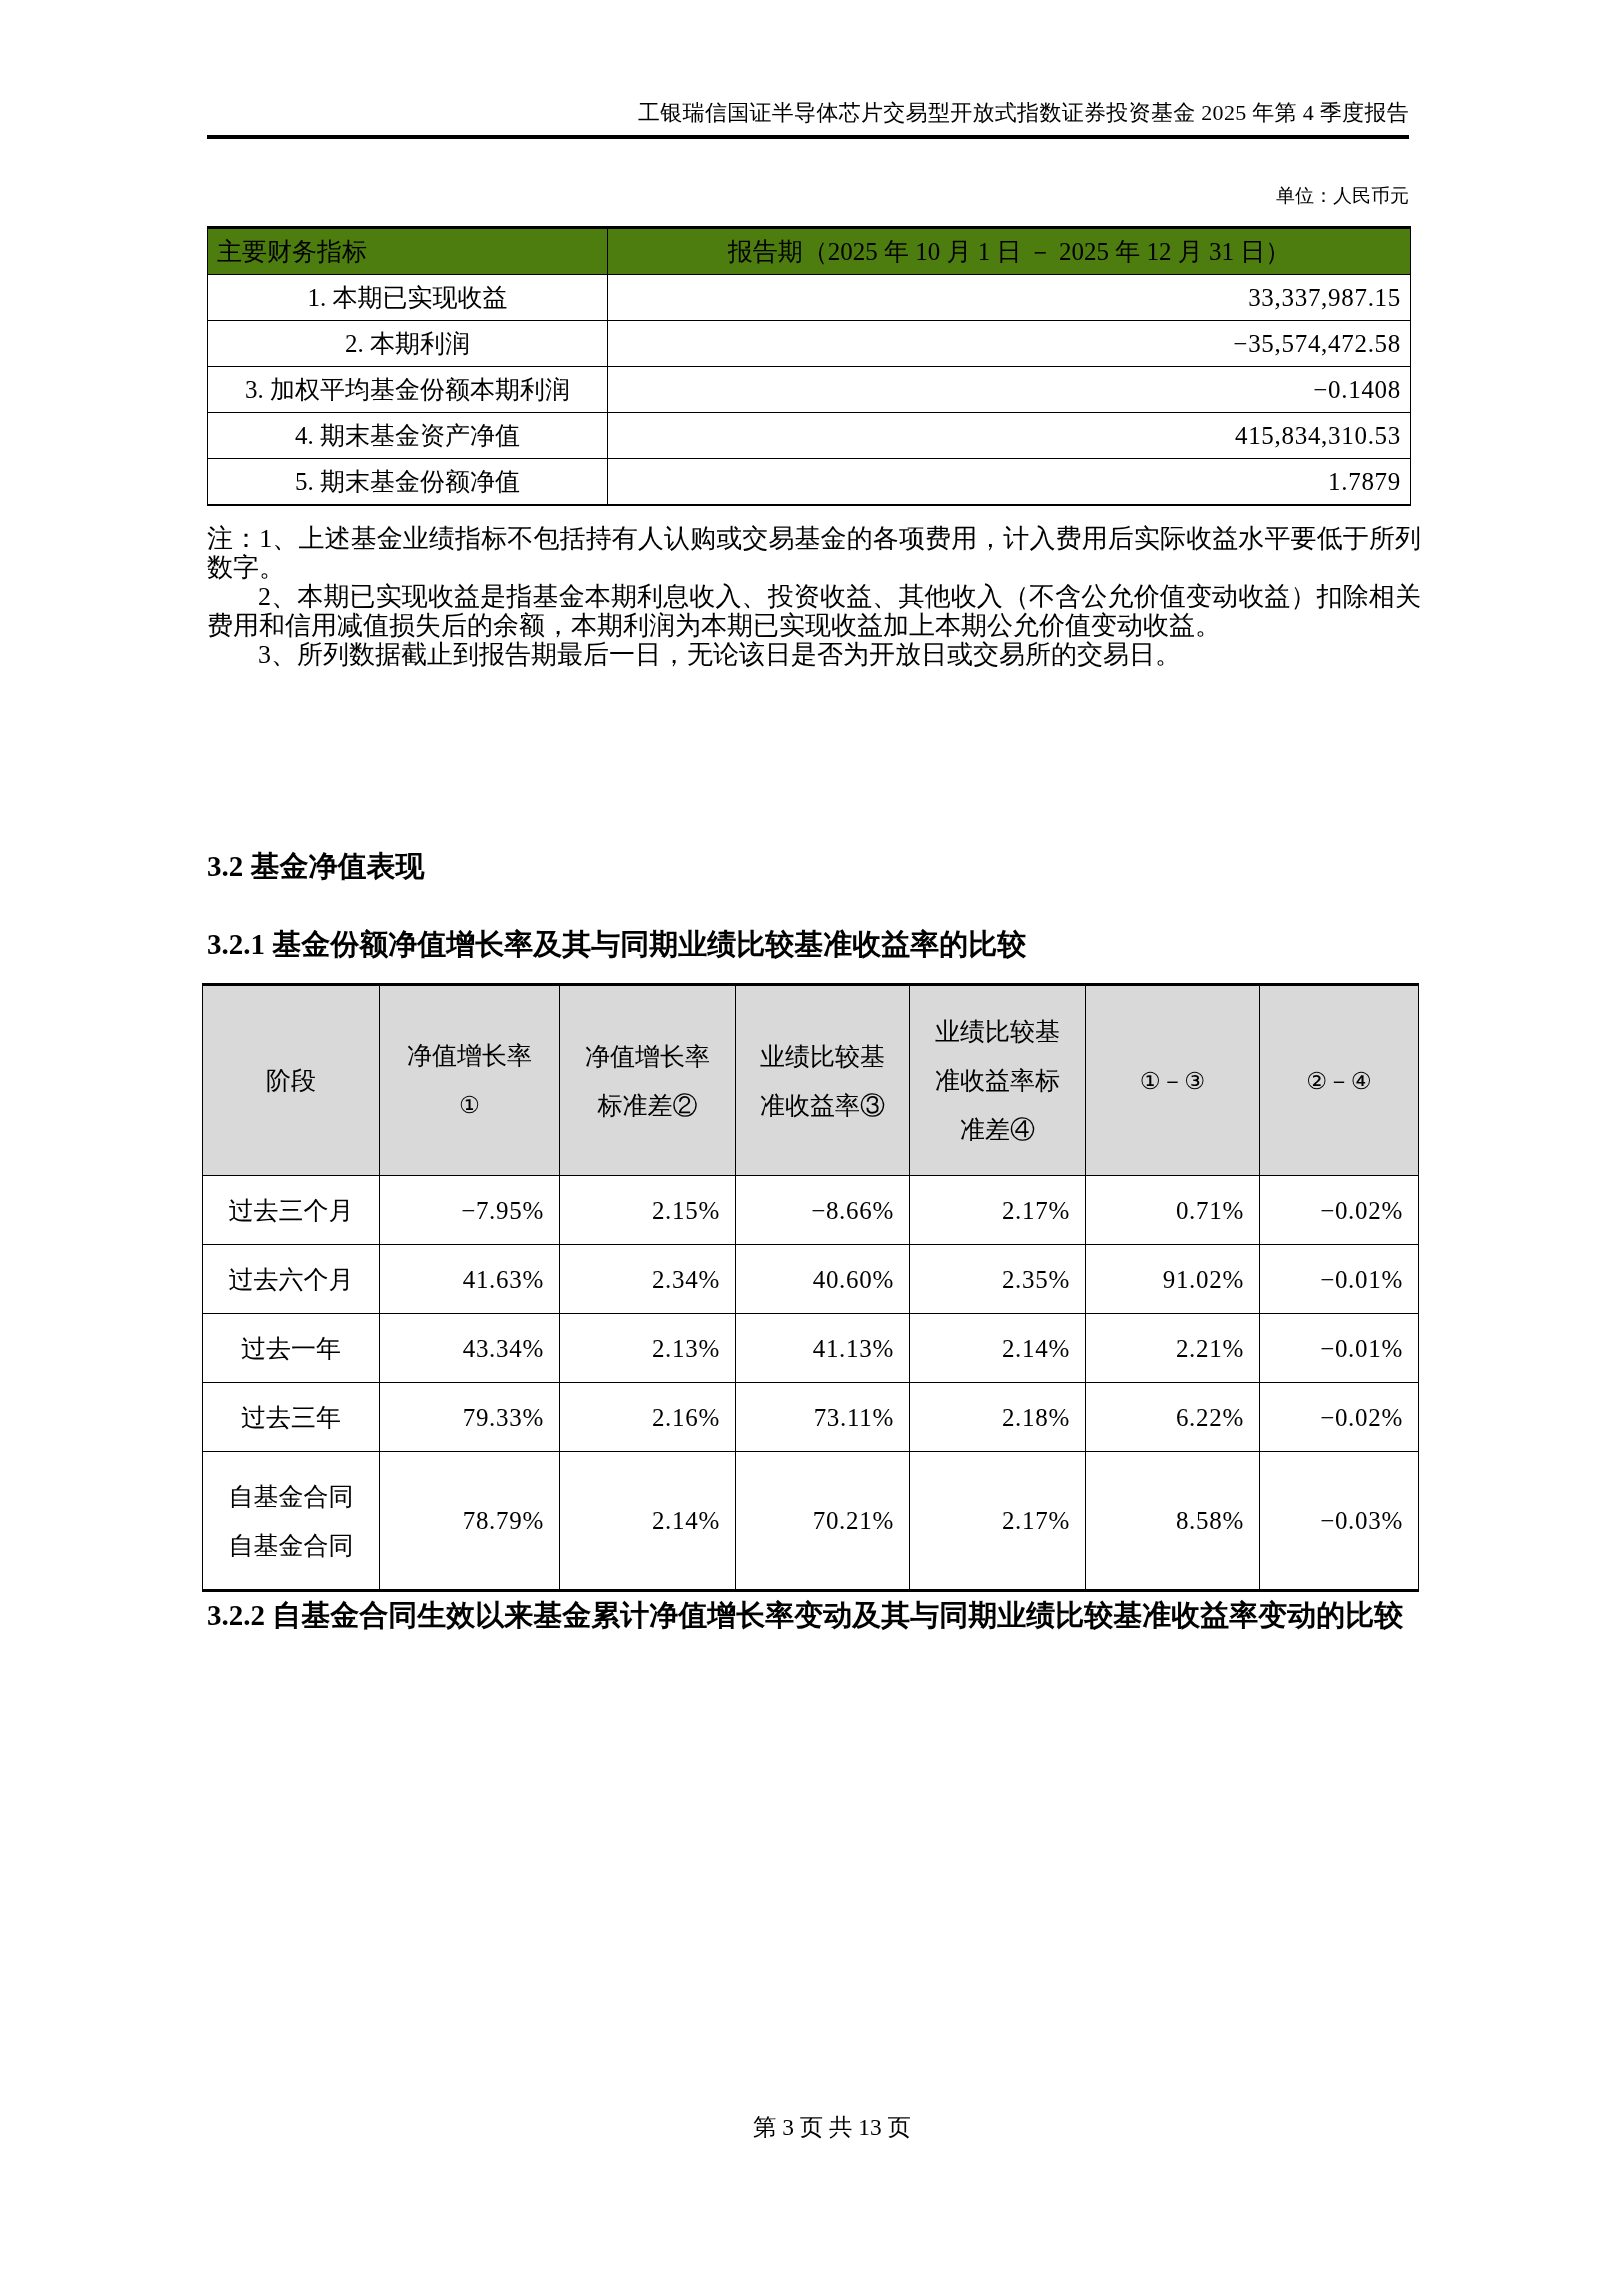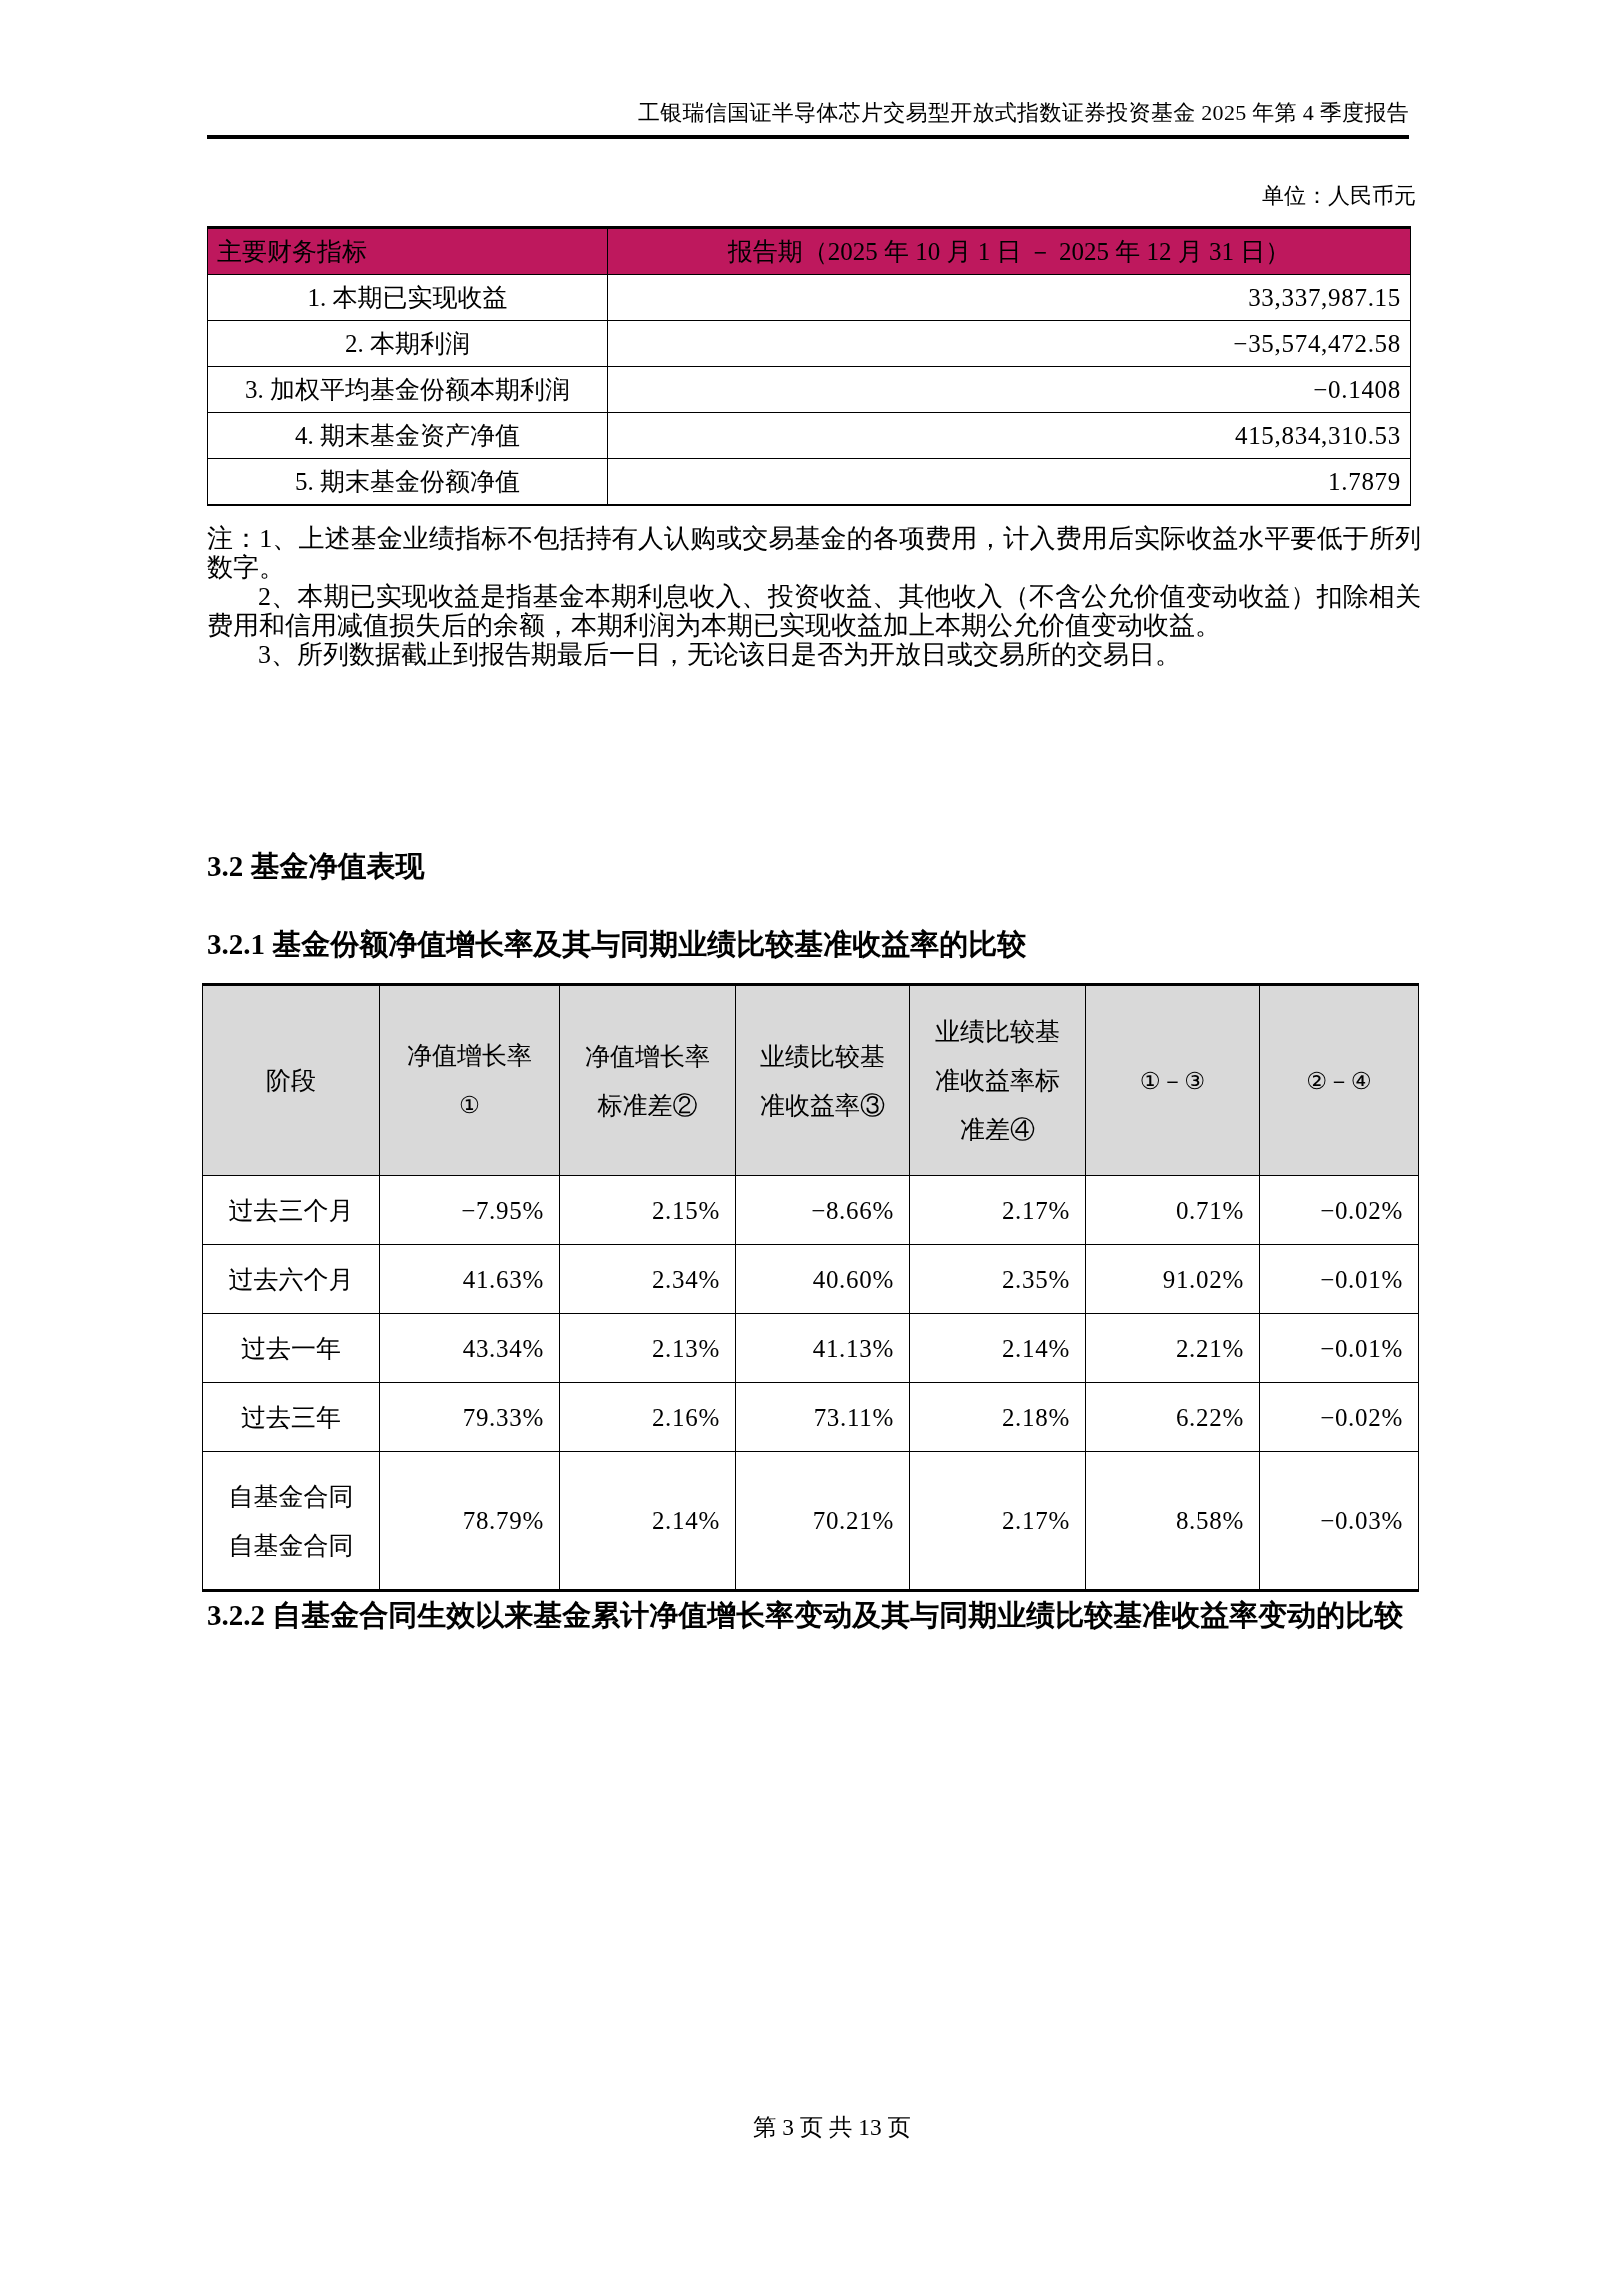--- a/index.html
+++ b/index.html
@@ -37,25 +37,25 @@
     left: 207px;
     top: 135px;
     width: 1202px;
     height: 3.9px;
     background: #000000;
   }
 
   
   .unit-line {
     position: absolute;
-    left: 214px;
+    left: 207px;
     top: 179px;
     width: 1202px;
     text-align: right;
-    font-size: 22px;
+    font-size: 19px;
     line-height: 34px;
     white-space: nowrap;
   }
 
   
   table.doc-table {
     border-collapse: collapse;
     table-layout: fixed;
     font-size: 25px;
   }
@@ -86,21 +86,21 @@
   }
   table.fin-table td.num {
     text-align: right;
     font-size: 25px;
     letter-spacing: 0.7px;
   }
   table.fin-table td.lab {
     text-align: center;
   }
   table.fin-table thead td {
-    background: #be185d;
+    background: #4d7c0f;
     border-top: 3.3px solid #000000;
     margin-left: 24px;
   }
   table.fin-table thead td.h-label { text-align: left; }
   table.fin-table thead td.h-period { text-align: center; }
   table.fin-table tbody tr:last-child td {
     border-bottom: 2.6px solid #000000;
   }
 
   

